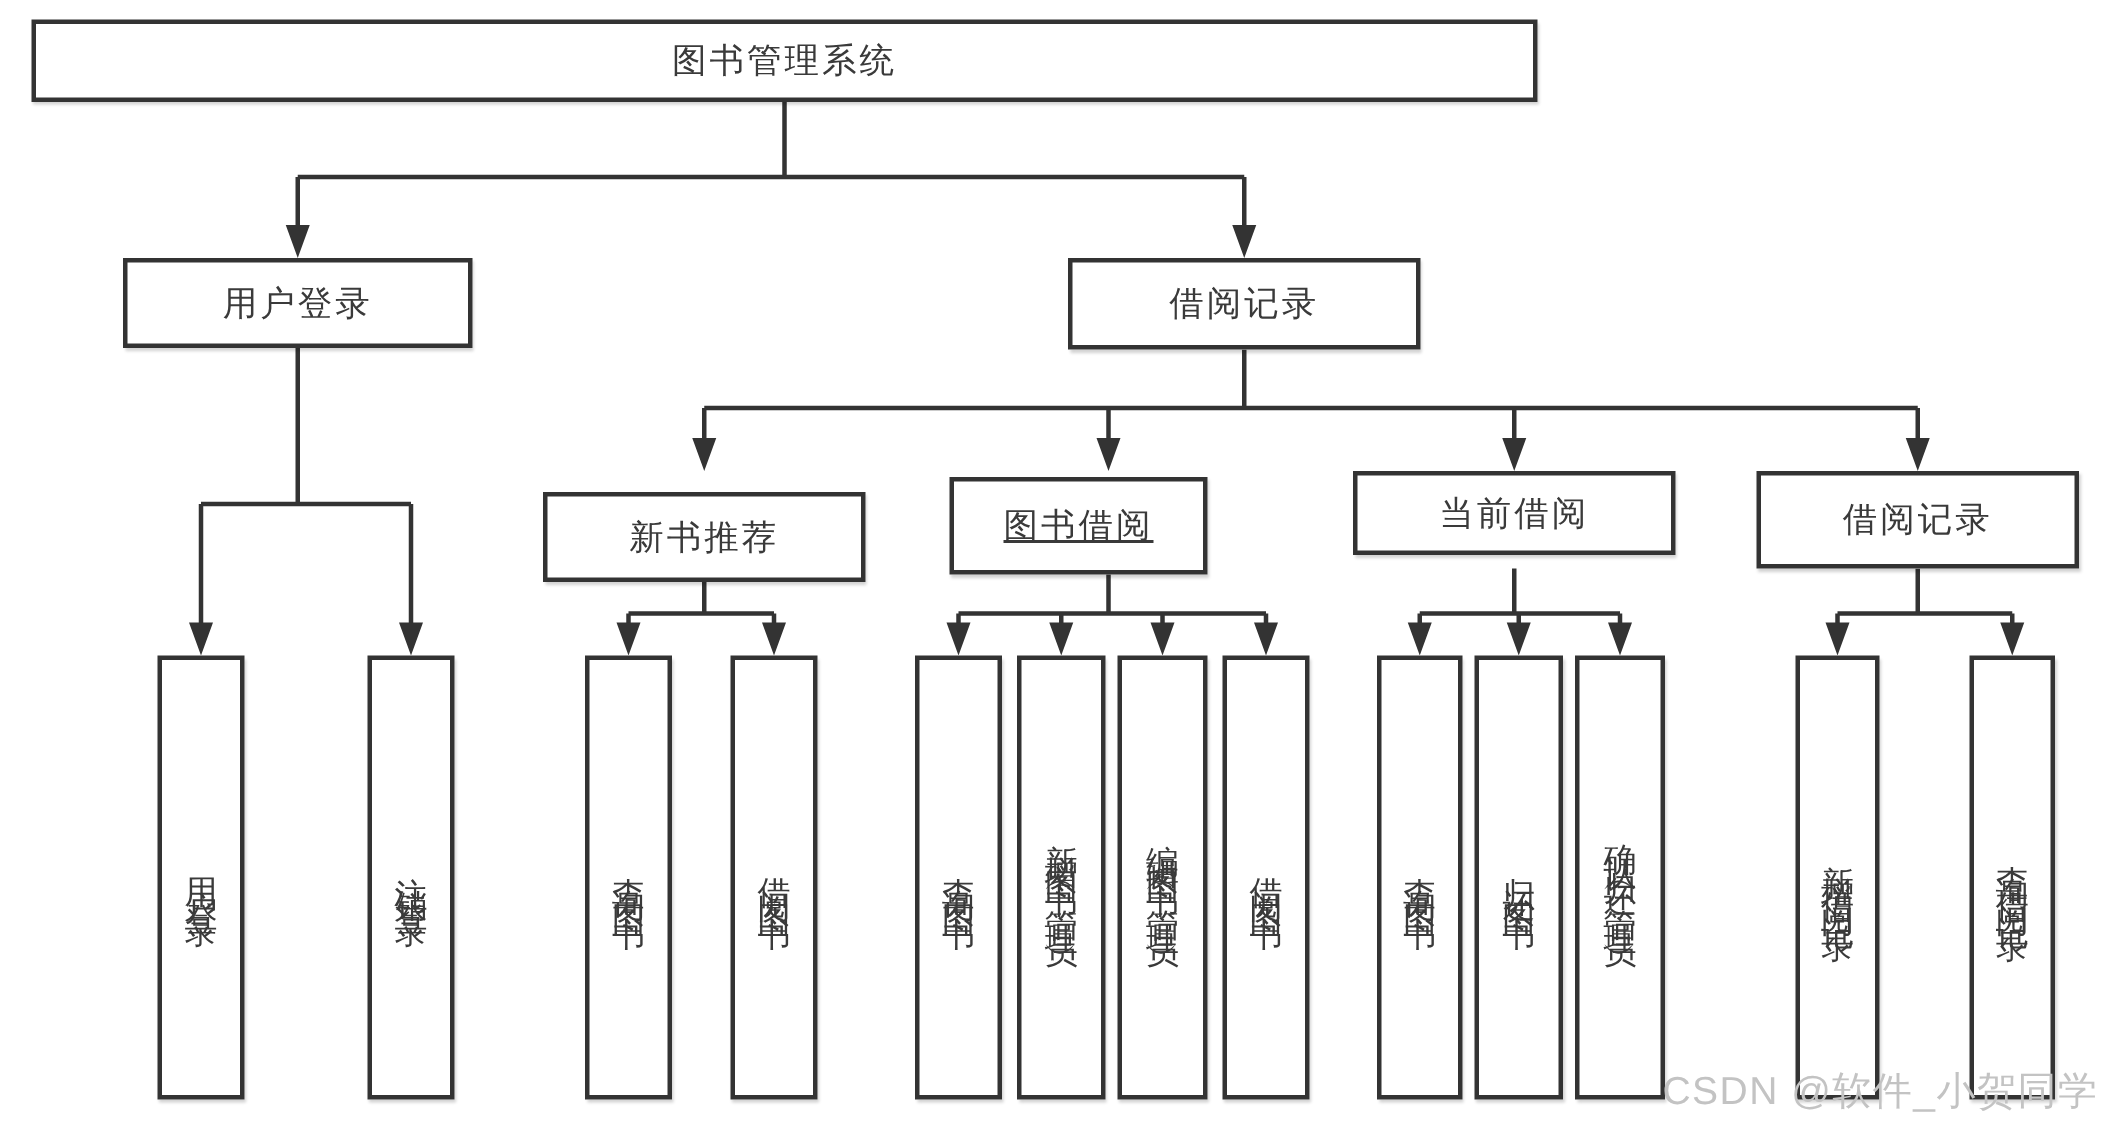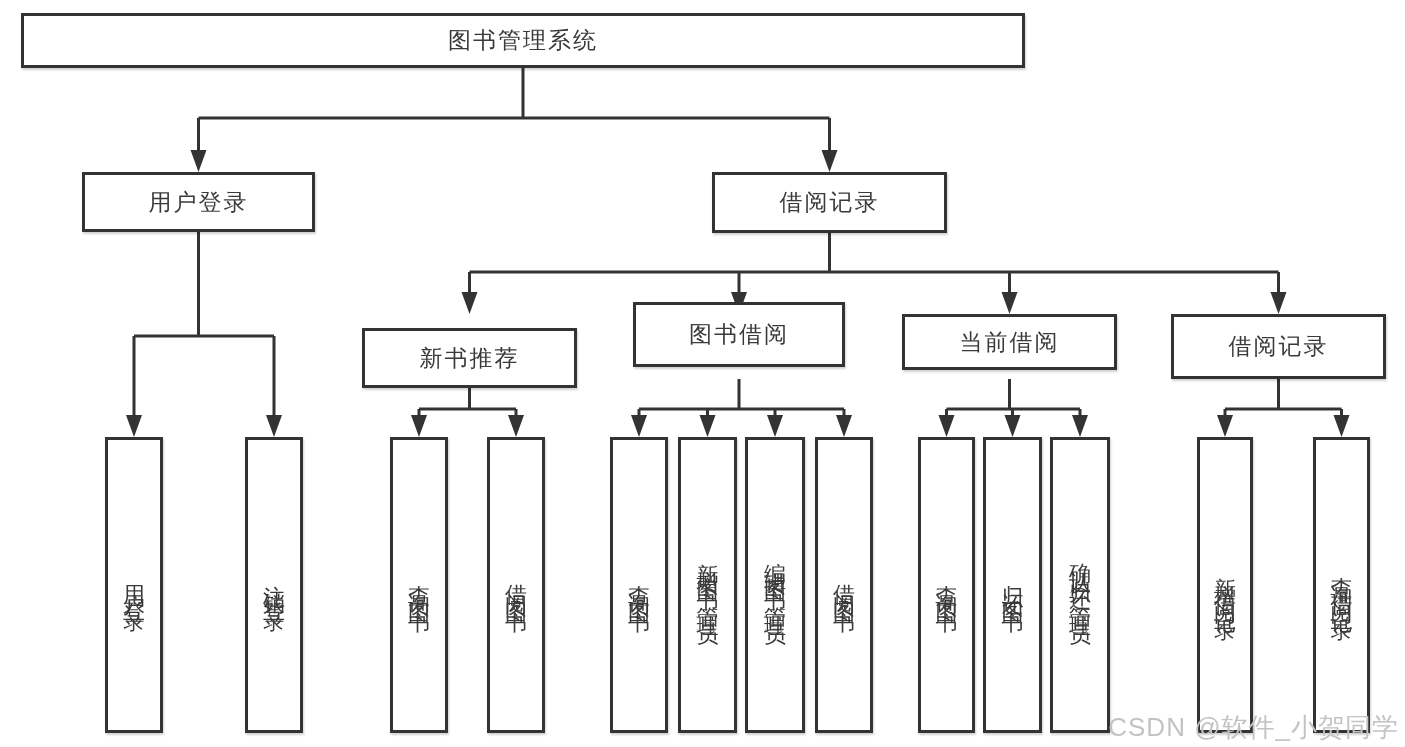--- a/index.html
+++ b/index.html
@@ -38,21 +38,21 @@
     text-orientation: mixed;
     font-size: 22px;
     letter-spacing: 0.40em;
     line-height: 1;
   }
   
   .n-root      { left: 21px;   top: 13px;  width: 1004px; height: 55px; }
   .n-login     { left: 82px;   top: 172px; width: 233px;  height: 60px; }
   .n-mgmt      { left: 712px;  top: 172px; width: 235px;  height: 61px; }
   .n-recommend { left: 362px;  top: 328px; width: 215px;  height: 60px; }
-  .n-borrow    { left: 633px;  top: 302px; width: 212px;  height: 65px; }
+  .n-borrow    { left: 633px;  top: 318px; width: 172px;  height: 65px; text-decoration: underline; }
   .n-current   { left: 902px;  top: 314px; width: 215px;  height: 56px; }
   .n-records   { left: 1171px; top: 314px; width: 215px;  height: 65px; }
   .lf { top: 437px; height: 296px; }
   .lf-login-0   { left: 105px;  width: 58px; }
   .lf-login-1   { left: 245px;  width: 58px; }
   .lf-rec-0     { left: 390px;  width: 58px; }
   .lf-rec-1     { left: 487px;  width: 58px; }
   .lf-bor-0     { left: 610px;  width: 58px; }
   .lf-bor-1     { left: 678px;  width: 59px; }
   .lf-bor-2     { left: 745px;  width: 60px; }

